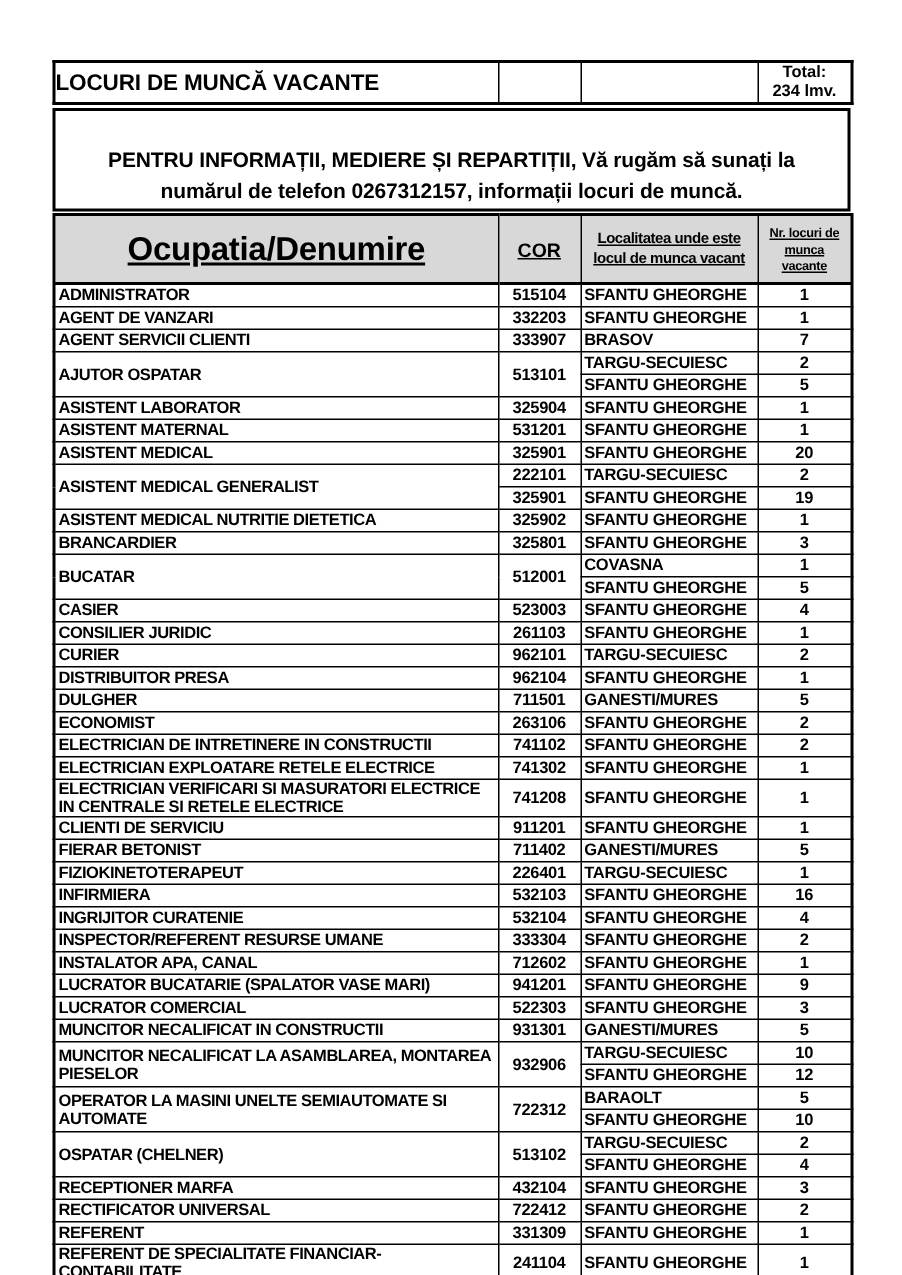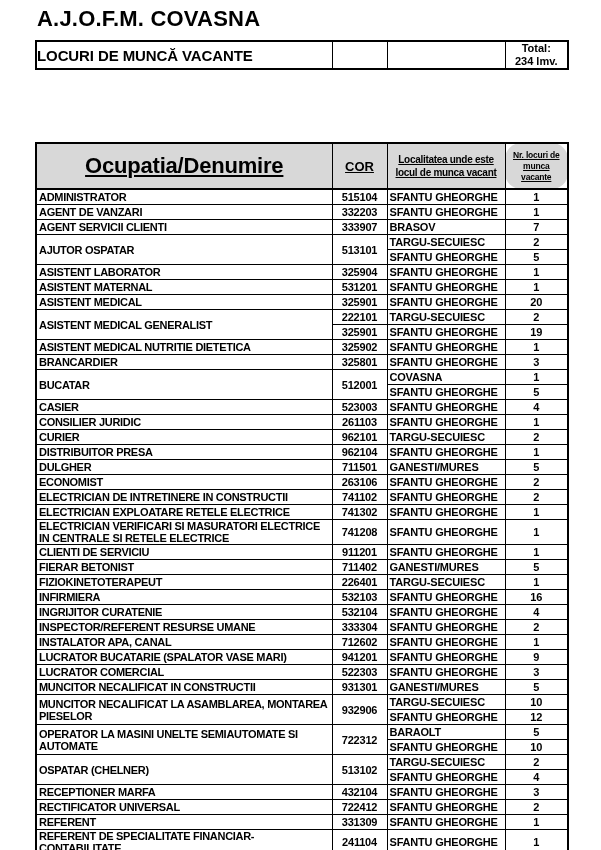--- a/index.html
+++ b/index.html
@@ -52,34 +52,33 @@
     border-top: 2px solid #000;
     border-bottom: 2px solid #000;
     text-align: center;
     vertical-align: middle;
     height: 44px;
     text-decoration: underline;
   }
   .h-occ { font-size: 22px; letter-spacing: -0.2px; }
   .h-cor { font-size: 13px; }
   .h-loc { font-size: 10px; letter-spacing: -0.3px; line-height: 13px; }
-  .h-num { font-size: 8.5px; letter-spacing: -0.2px; line-height: 11px; border-radius: 16px; }
+  .h-num { font-size: 8.5px; letter-spacing: -0.2px; line-height: 11px; }
 
   .main tbody td { height: 14px; font-size: 11px; line-height: 12px; vertical-align: middle; }
   .c-name { text-align: left; padding-left: 3px; font-size: 10.5px; letter-spacing: -0.3px; }
   .c-cor  { text-align: center; padding-right: 3px; letter-spacing: -0.2px; }
   .c-loc  { text-align: left; padding-left: 3px; letter-spacing: -0.2px; }
   .c-num  { text-align: center; }
 </style>
 </head>
 <body>
 
 <div class="page">
 
-  <div class="doc-title">A.J.O.F.M. COVASNA</div>
 
   <table class="topstrip">
     <colgroup>
       <col style="width:296px">
         <col style="width:55px">
         <col style="width:118px">
         <col style="width:63px">
     </colgroup>
     <tbody>
       <tr>
@@ -87,20 +86,24 @@
         <td></td>
         <td></td>
         <td class="ts-total">
           <div>Total:</div>
           <div>234 lmv.</div>
         </td>
       </tr>
     </tbody>
   </table>
 
+  <div class="banner">
+    <div>PENTRU INFORMAȚII, MEDIERE ȘI REPARTIȚII, Vă rugăm să sunați la</div>
+    <div>numărul de telefon  0267312157, informații locuri de muncă.</div>
+  </div>
 
   <table class="main">
     <colgroup>
       <col style="width:296px">
         <col style="width:55px">
         <col style="width:118px">
         <col style="width:63px">
     </colgroup>
     <thead>
       <tr>

